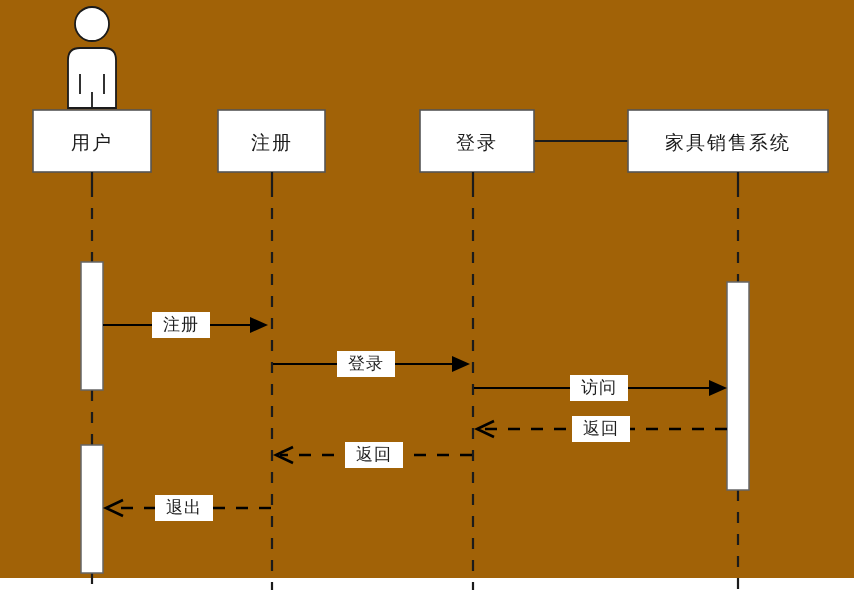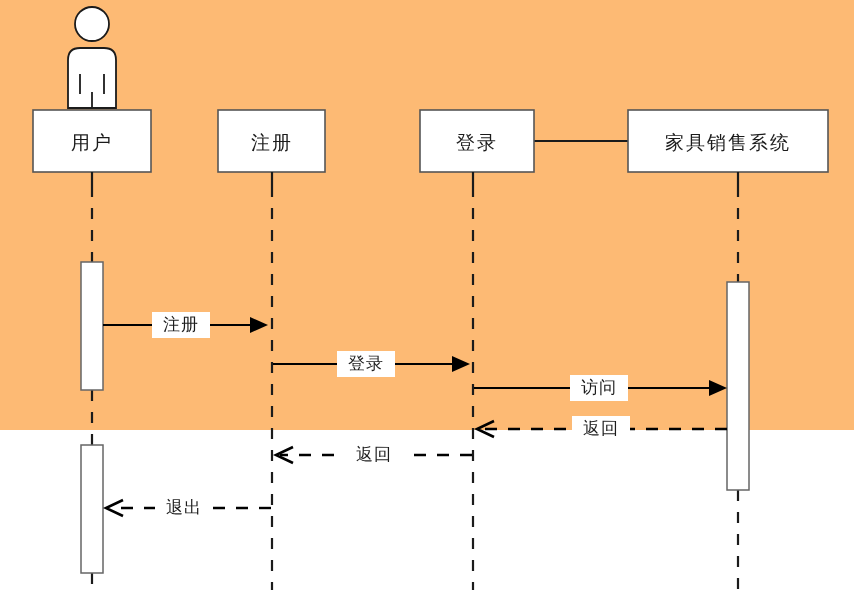--- a/index.html
+++ b/index.html
@@ -10,22 +10,22 @@
   }
   body {
     width: 854px;
     height: 593px;
     font-family: "DejaVu Sans", "Liberation Sans", sans-serif;
     overflow: hidden;
   }
   #diagram-root {
     position: relative;
     width: 854px;
-    height: 430px;
-    background: #fdba74;
+    height: 578px;
+    background: #a16207;
   }
   svg#sequence-svg {
     position: absolute;
     left: 0;
     top: 0;
     width: 854px;
     height: 593px;
     display: block;
   }
   .lifeline-label {

